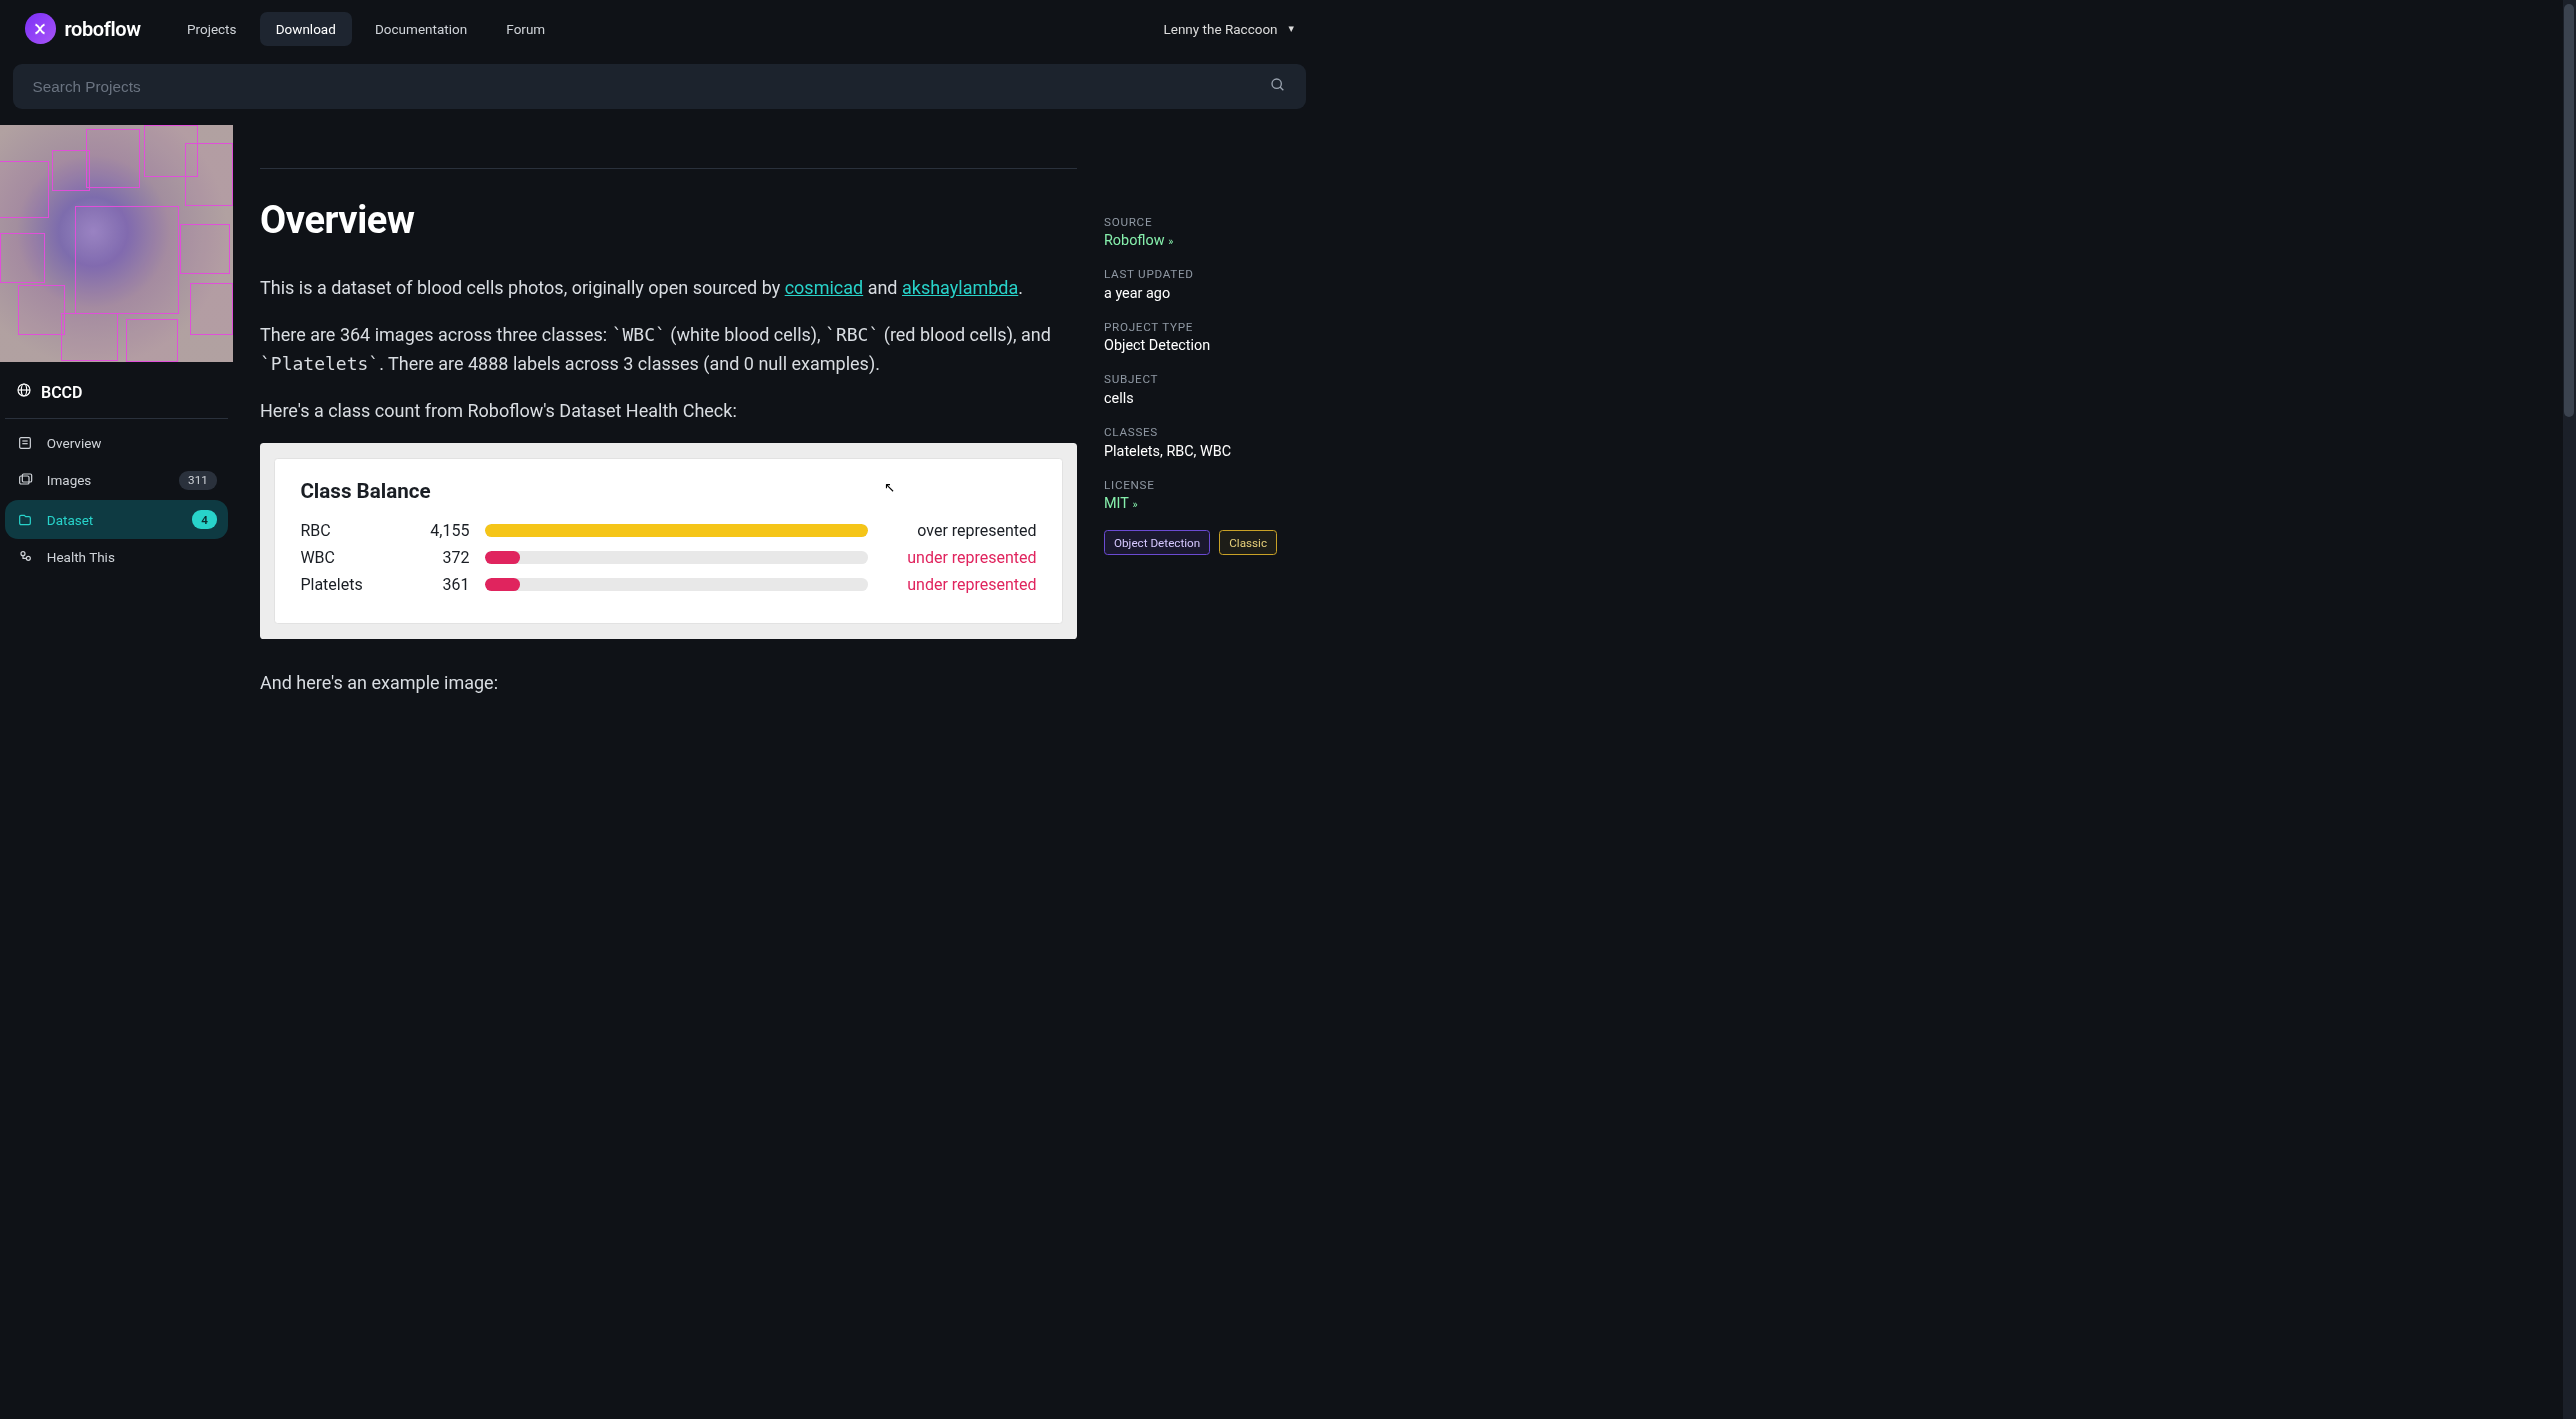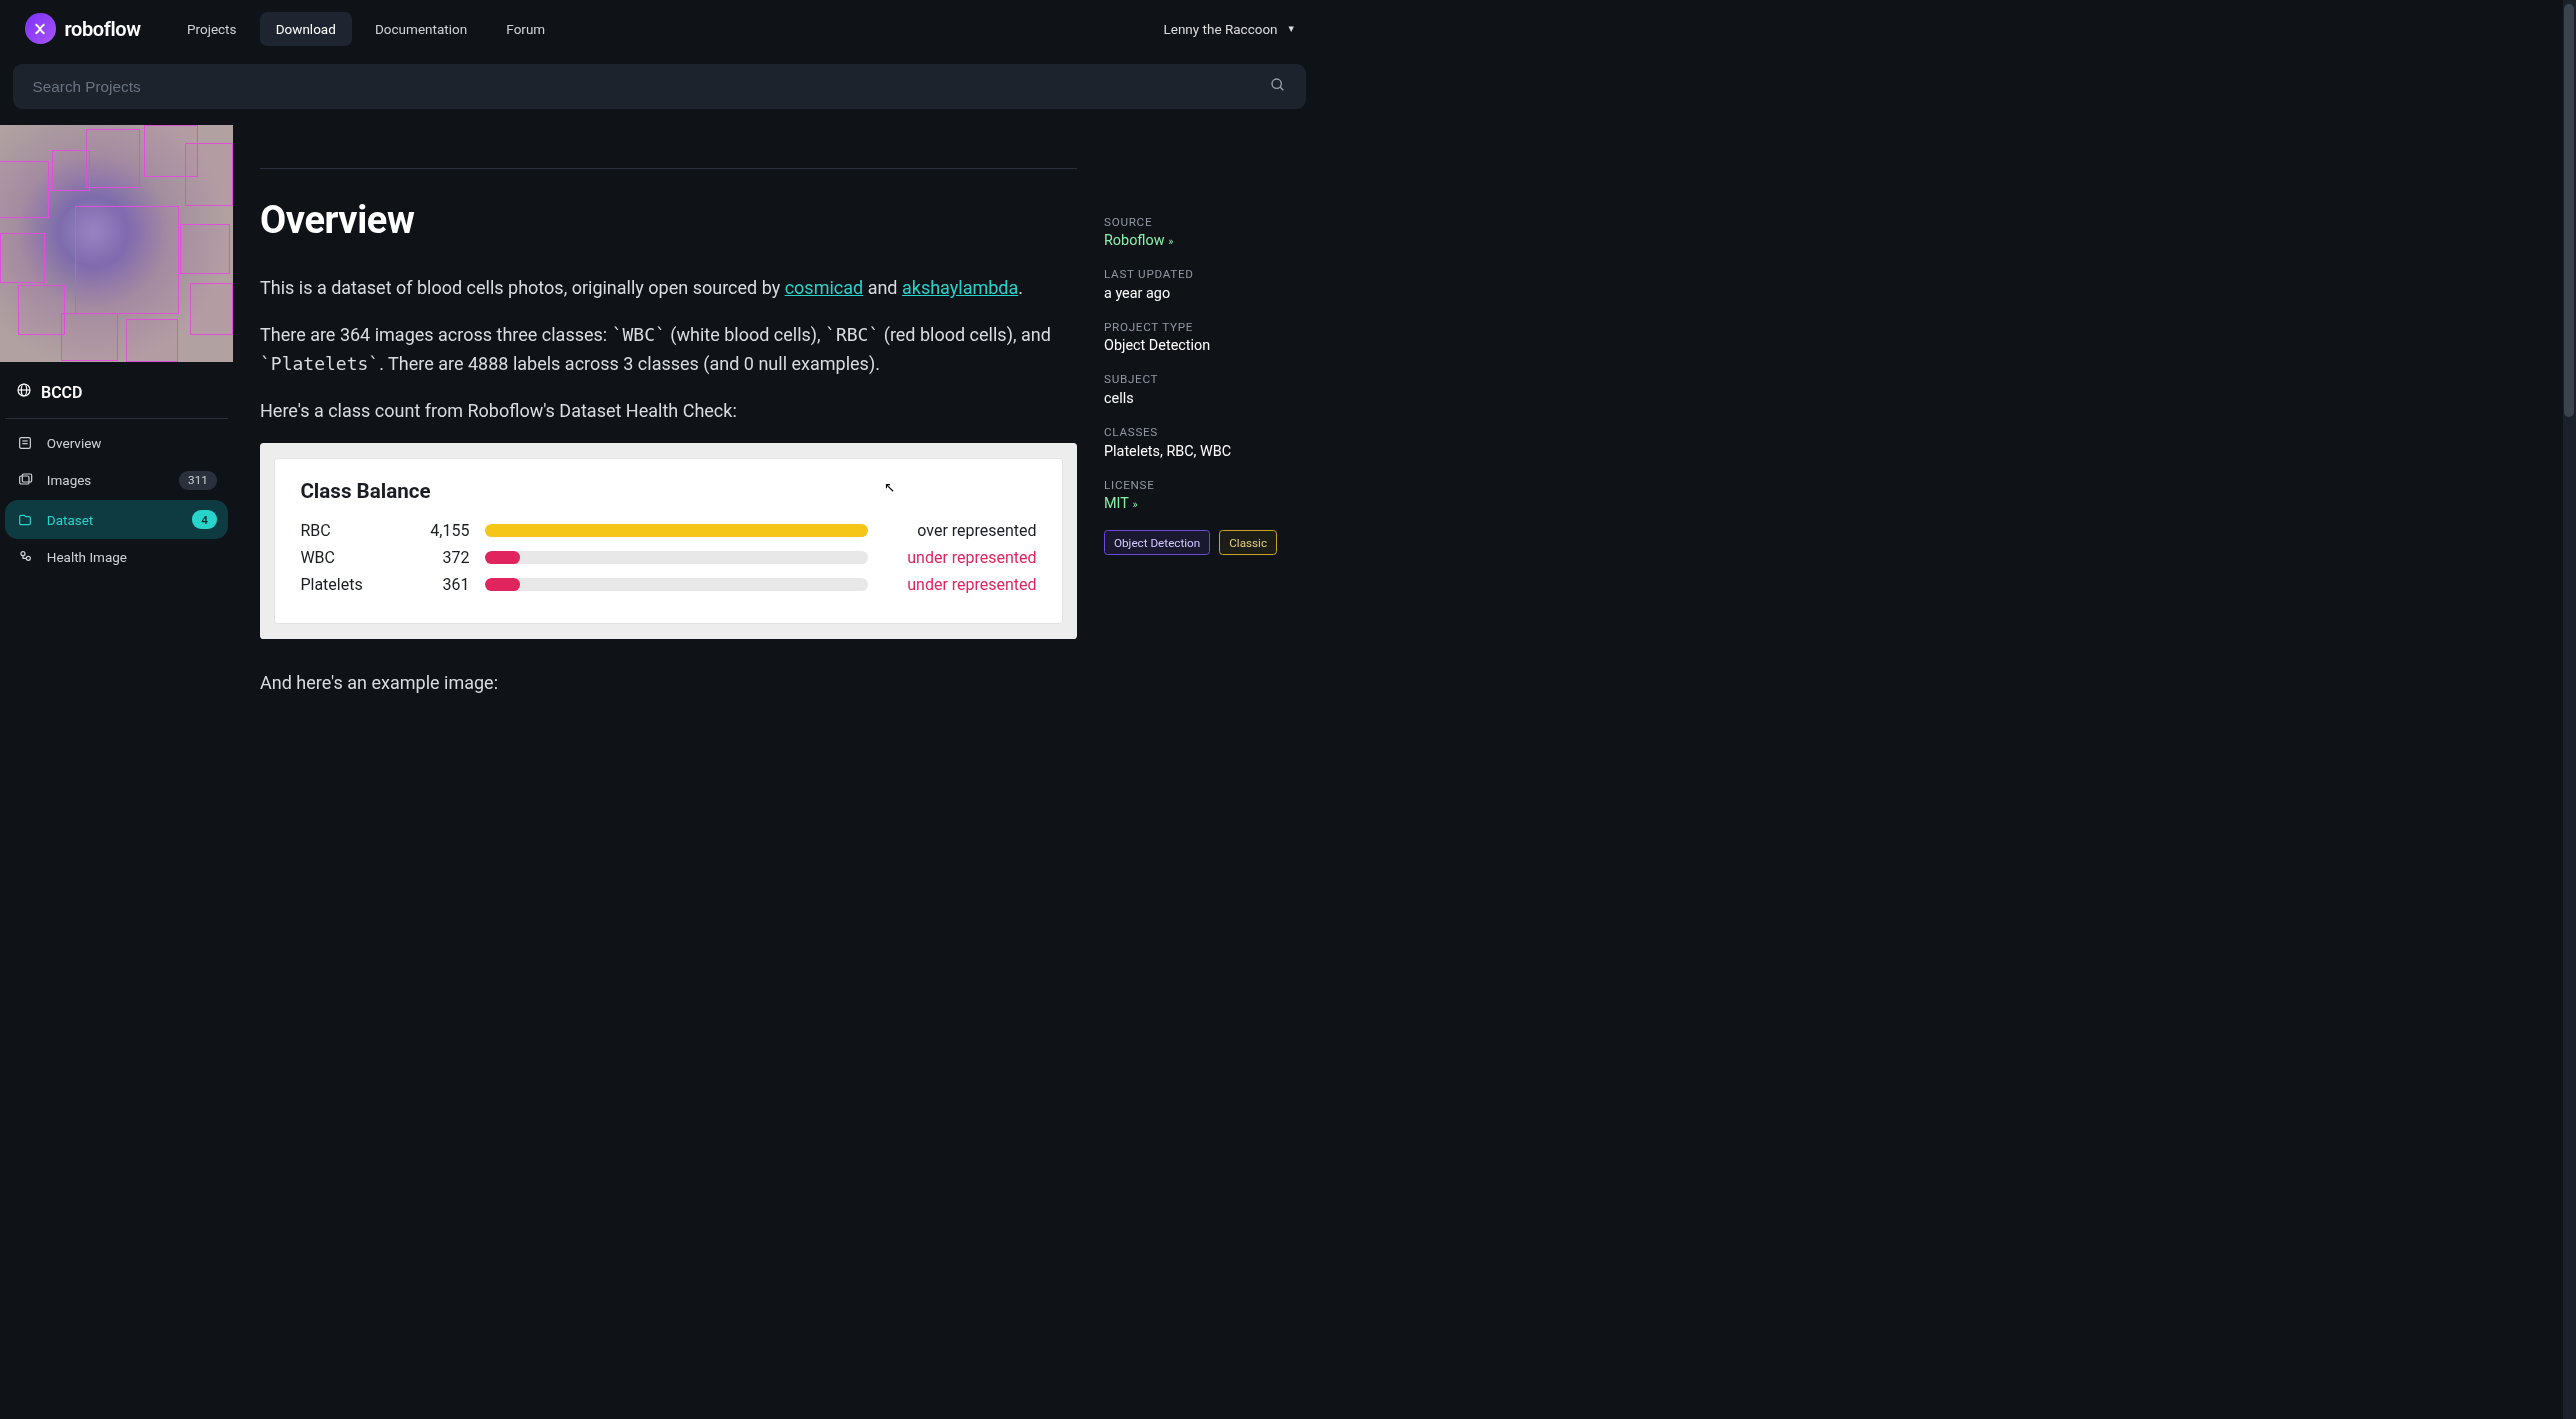--- a/index.html
+++ b/index.html
@@ -234,21 +234,21 @@
         <span class="badge">4</span>
       </div>
       <div class="side-item">
         <span class="side-icon">
           <svg width="16" height="16" viewBox="0 0 24 24" fill="none" stroke="currentColor" stroke-width="1.8">
               <circle cx="9" cy="7" r="3"></circle>
               <path d="M9 10v4h5"></path>
               <circle cx="17" cy="14" r="3"></circle>
             </svg>
         </span>
-        <span>Health Image</span>
+        <span>Health This</span>
       </div>
     </div>
   </div>
 
   <div class="main">
     <div class="article">
       <hr class="hr">
       <h1 class="h1">Overview</h1>
 
       <p class="body-p">

